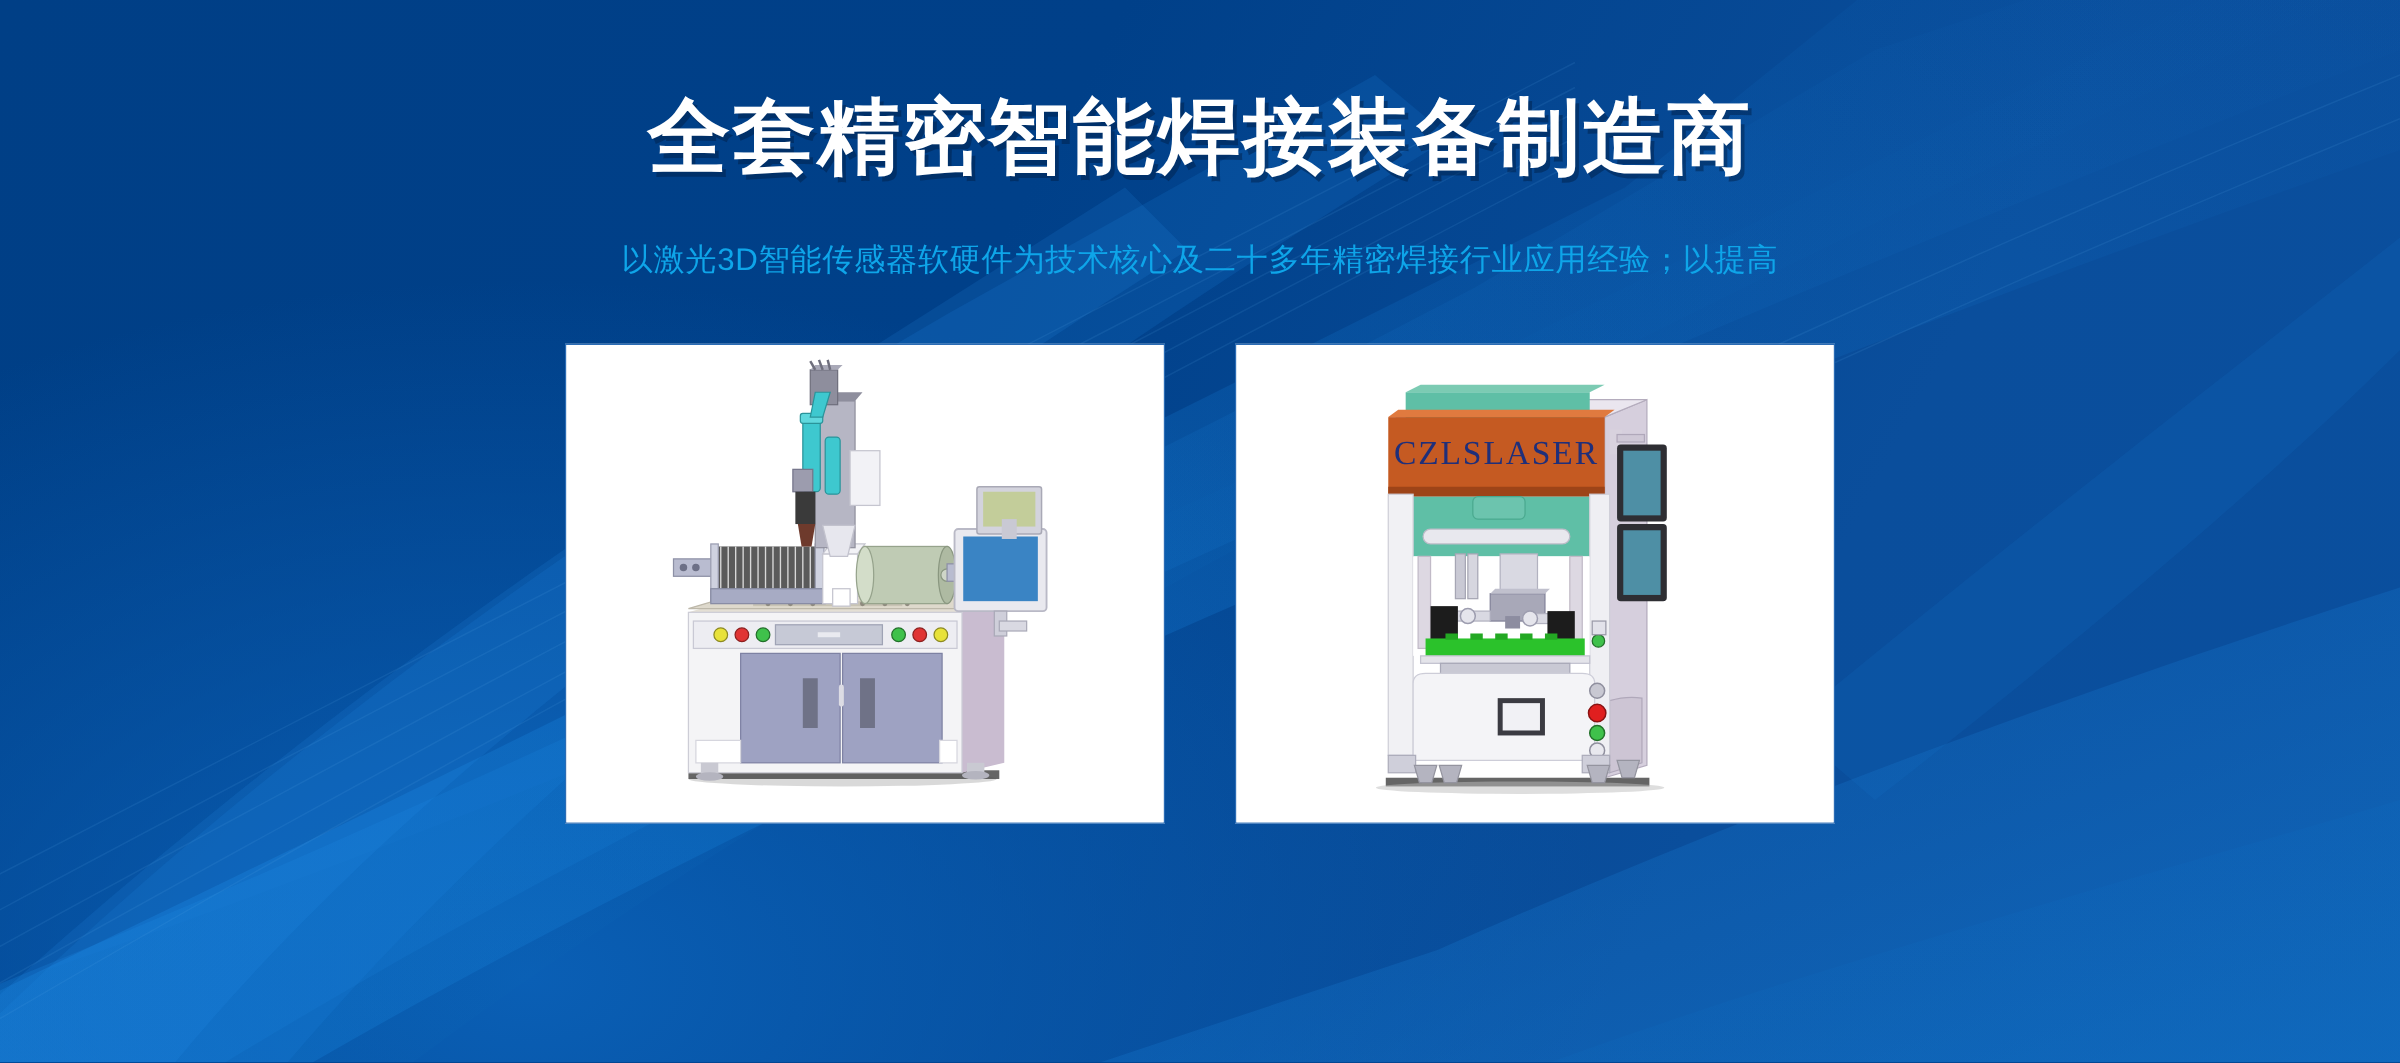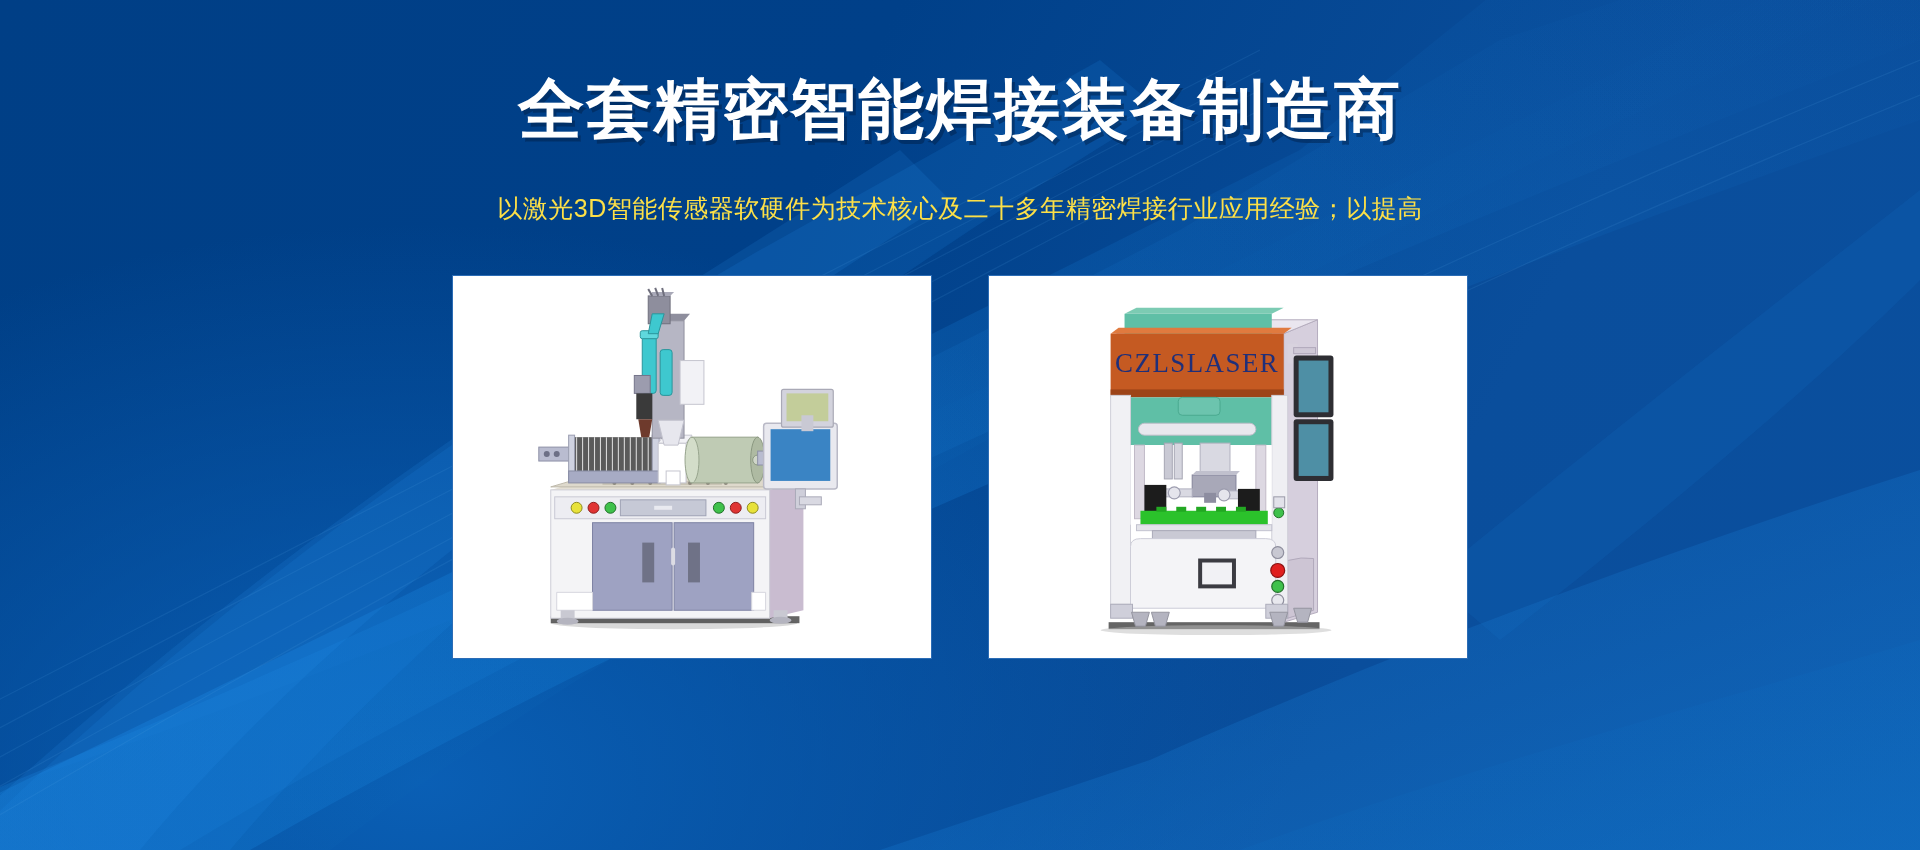--- a/index.html
+++ b/index.html
@@ -34,21 +34,21 @@
     letter-spacing:2px;
     line-height:1;
     text-shadow:3px 4px 0 rgba(0,28,66,.45);
     white-space:nowrap;
   }
 
   #subhead {
     margin-top:46px;
     width:1120px;
     text-align:center;
-    color:#fde047;
+    color:#0ea5e9;
     font-size:25px;
     line-height:1.62;
     letter-spacing:.5px;
   }
   #subhead .sub-line { display:block; white-space:nowrap; }
 
   #gallery {
     margin-top:46px;
     display:flex;
     gap:56px;

